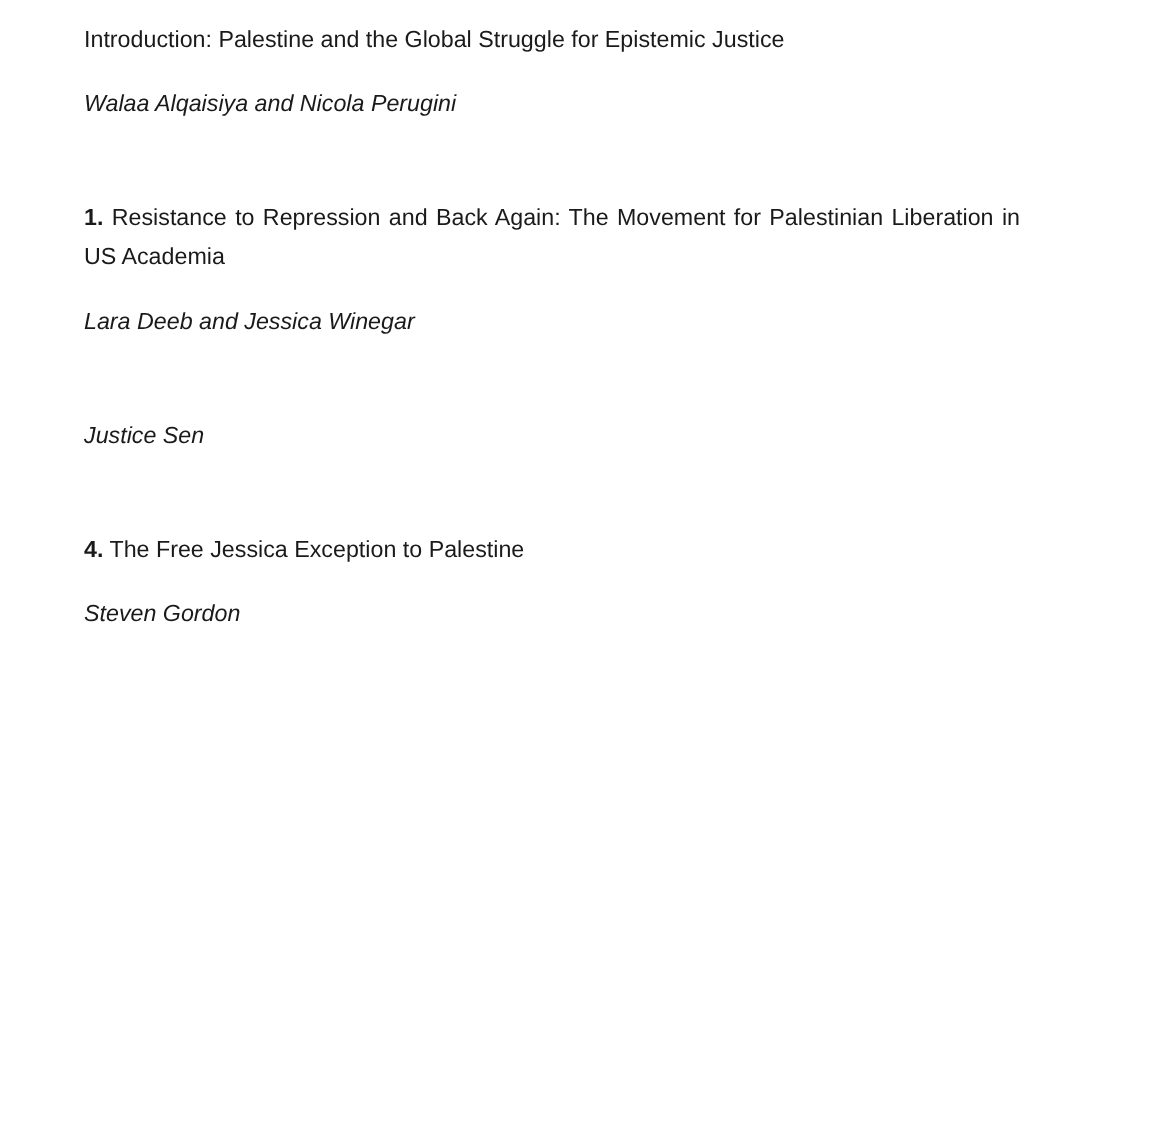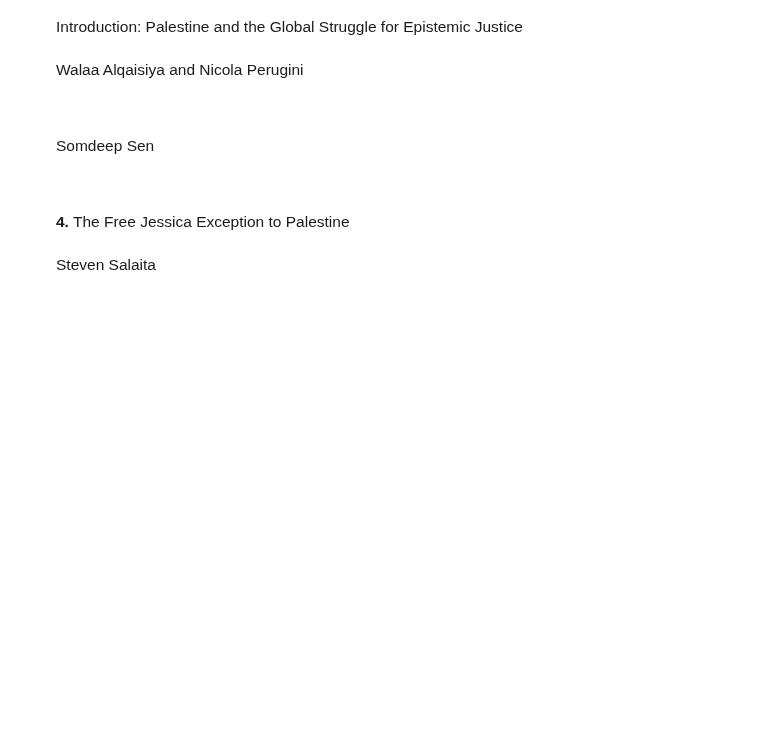--- a/index.html
+++ b/index.html
@@ -35,40 +35,45 @@
     margin: 0;
     color: #1a1a1a;
     font-weight: 400;
   }
   .title .num {
     font-weight: bold;
   }
   .authors {
     font-size: 15.5px;
     line-height: 26px;
+    font-style: italic;
     margin: 17px 0 0 0;
     color: #1a1a1a;
   }
   
   .entry-intro .title { text-align: left; }
 </style>
 </head>
 <body>
 
 <div class="page">
 
   <div class="entry entry-intro">
     <p class="title"><span class="num"></span><span>Introduction: Palestine and the Global Struggle for Epistemic Justice</span></p>
     <p class="authors">Walaa Alqaisiya and Nicola Perugini</p>
   </div>
 
+  <div class="entry">
+    <p class="title"><span class="num">1.</span> <span>Resistance to Repression and Back Again: The Movement for Palestinian Liberation in US Academia</span></p>
+    <p class="authors">Lara Deeb and Jessica Winegar</p>
+  </div>
 
   <div class="entry">
-    <p class="authors">Somdeep Sen</p>
+    <p class="authors">Justice Sen</p>
   </div>
 
 
   <div class="entry">
     <p class="title"><span class="num">4.</span> <span>The Free Jessica Exception to Palestine</span></p>
-    <p class="authors">Steven Salaita</p>
+    <p class="authors">Steven Gordon</p>
   </div>
 
 </div>
 
 </body></html>

